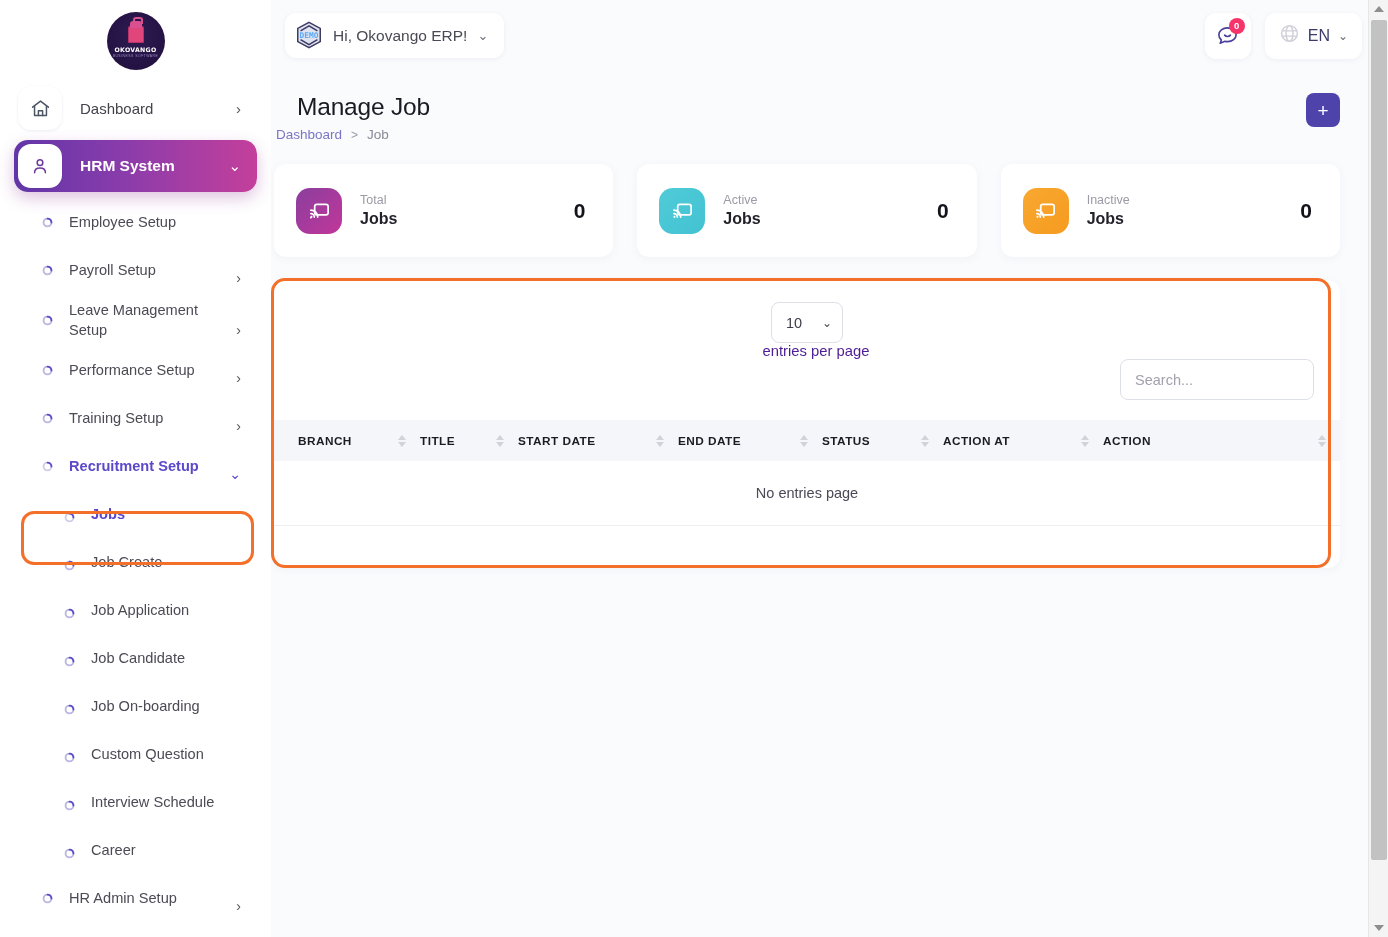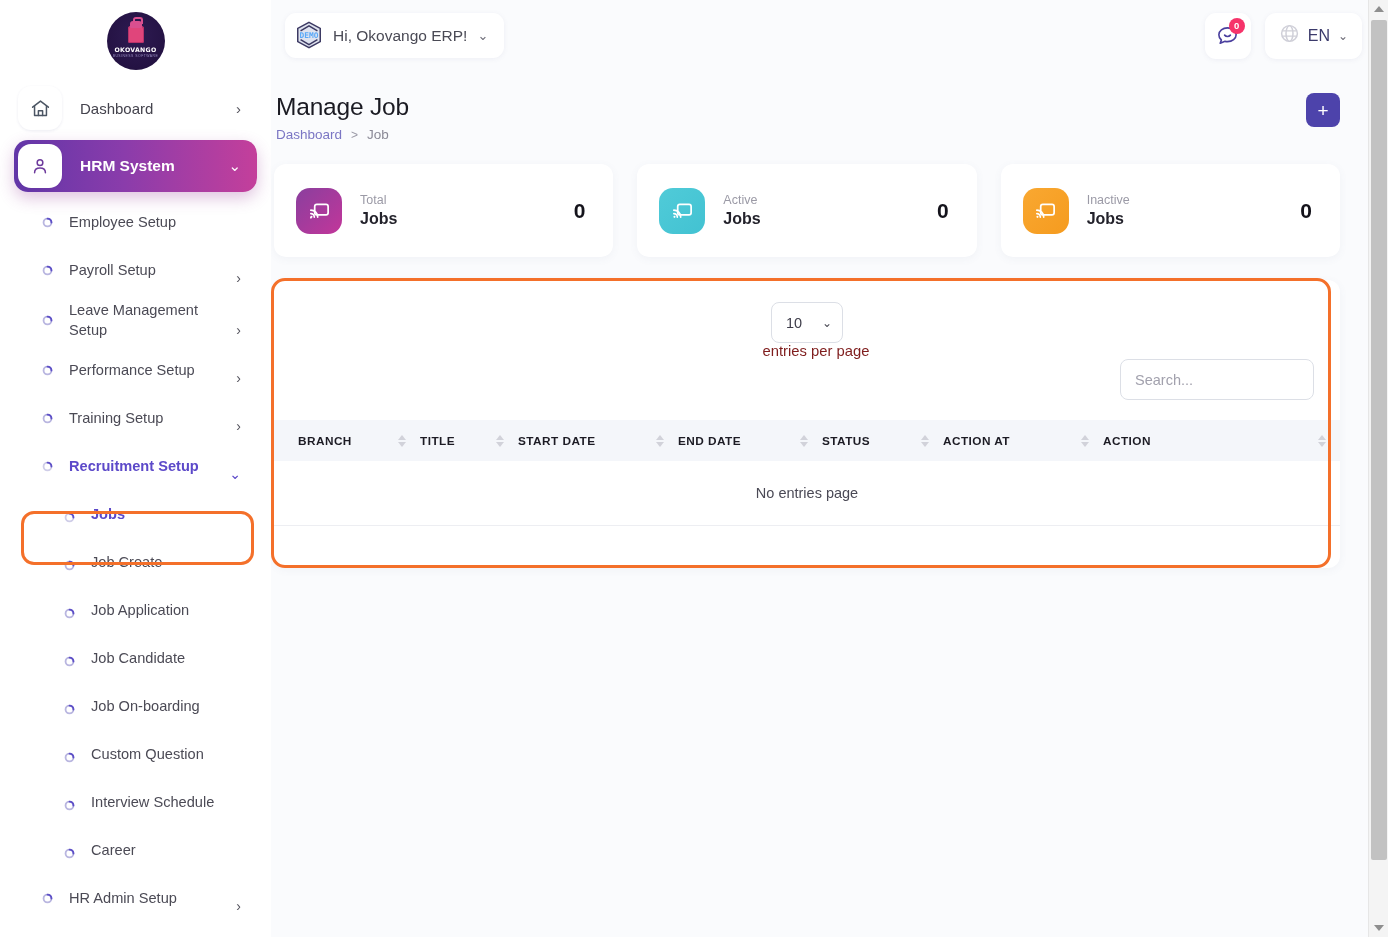--- a/index.html
+++ b/index.html
@@ -211,21 +211,21 @@
     cursor: pointer;
   }
   .lang-btn .lang-code { font-size: 16px; color: #3b3a6b; }
   .lang-btn .chev { color: #6d6c78; font-size: 12px; }
 
   
   .page-head {
     display: flex; align-items: flex-start;
     padding: 22px 48px 0 5px;
   }
-  .page-title { font-size: 24.5px; color: #1a1a22; font-weight: normal; letter-spacing: -0.2px; }
+  .page-title { font-size: 24.5px; color: #1a1a22; font-weight: normal; letter-spacing: -0.2px; margin-left: 21px; }
   .breadcrumb { display: flex; align-items: center; gap: 9px; margin-top: 6px; }
   .breadcrumb .bc-link { font-size: 13.5px; color: #7b76c4; cursor: pointer; }
   .breadcrumb .bc-sep { font-size: 12px; color: #9a99a6; }
   .breadcrumb .bc-cur { font-size: 13.5px; color: #8a8996; }
 
   .add-btn {
     margin-left: auto;
     width: 34px; height: 34px;
     background: #4d43ab;
     border-radius: 8px;
@@ -286,21 +286,21 @@
     background: #ffffff;
     font-family: "Liberation Sans", sans-serif;
     cursor: pointer;
   }
   .select-box { position: relative; display:inline-block; }
   .select-box .selchev {
     position:absolute; right:11px; top:50%;
     transform: translateY(-50%); pointer-events:none;
     color:#4a4a55; font-size: 12px;
   }
-  .per-page-label { font-size: 14.8px; color: #7f1d1d; margin-left: 18px; }
+  .per-page-label { font-size: 14.8px; color: #4c1d95; margin-left: 18px; }
   .search-input {
     margin-left: auto;
     width: 194px; height: 41px;
     border: 1px solid #dcdfe6;
     border-radius: 8px;
     padding: 0 14px;
     font-size: 14.5px;
     color: #3e3d4a;
     background: #ffffff;
     font-family: "Liberation Sans", sans-serif;

